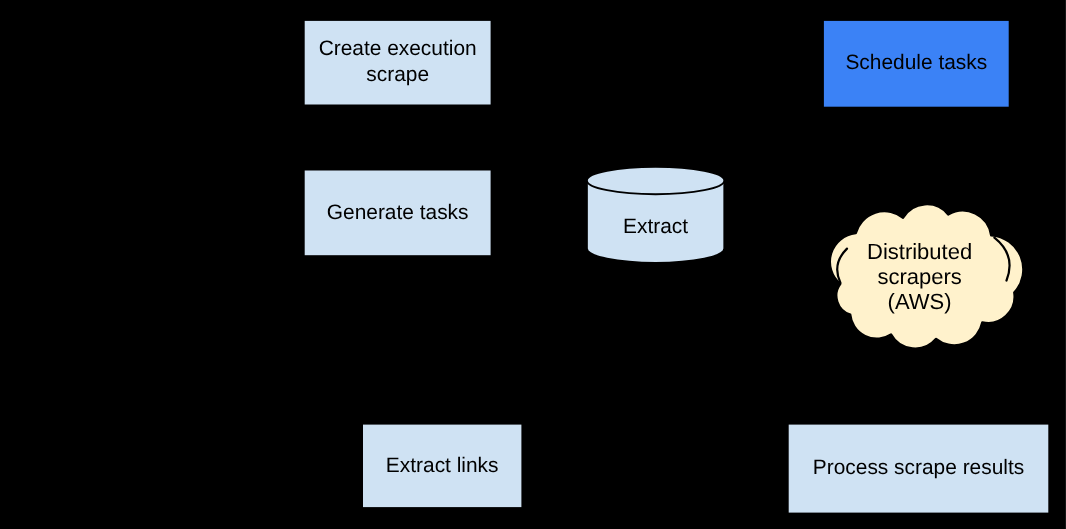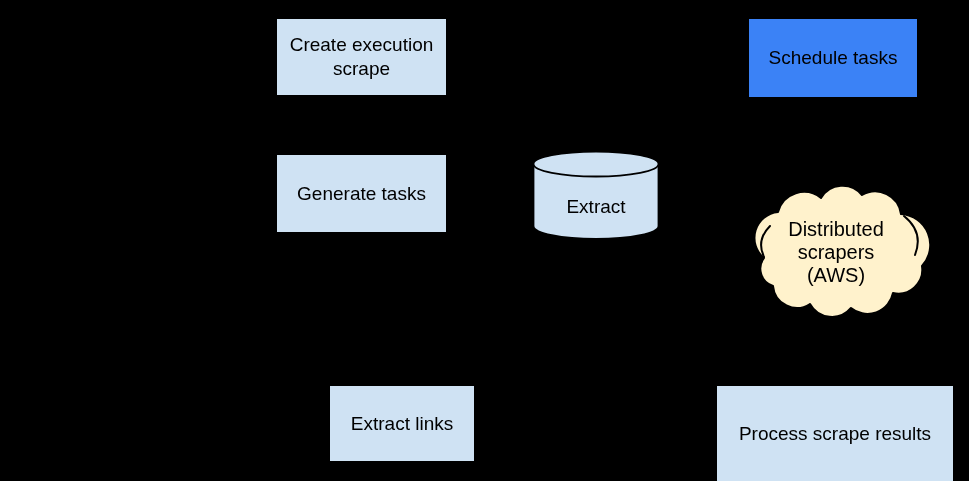--- a/index.html
+++ b/index.html
@@ -24,21 +24,21 @@
     line-height: 24px;
     color: #000;
     padding: 0 8px;
   }
 
   
   #n-create   { left: 277px; top: 19px;  width: 169px; height: 76px; }
   #n-generate { left: 277px; top: 155px; width: 169px; height: 77px; }
   #n-schedule { left: 749px; top: 19px;  width: 168px; height: 78px; }
   #n-extract  { left: 298px; top: 386px; width: 144px; height: 75px; margin-left: 32px; }
-  #n-process  { left: 717px; top: 386px; width: 236px; height: 96px; text-align: center; }
+  #n-process  { left: 717px; top: 386px; width: 236px; height: 80px; text-align: center; }
 
   
   #n-database { left: 532px; top: 150px; width: 128px; height: 90px; }
   #n-database svg { position: absolute; inset: 0; }
   .cyl-label {
     position: absolute;
     left: 0; right: 0;
     top: 24px; bottom: 0;
     display: flex;
     align-items: center;

